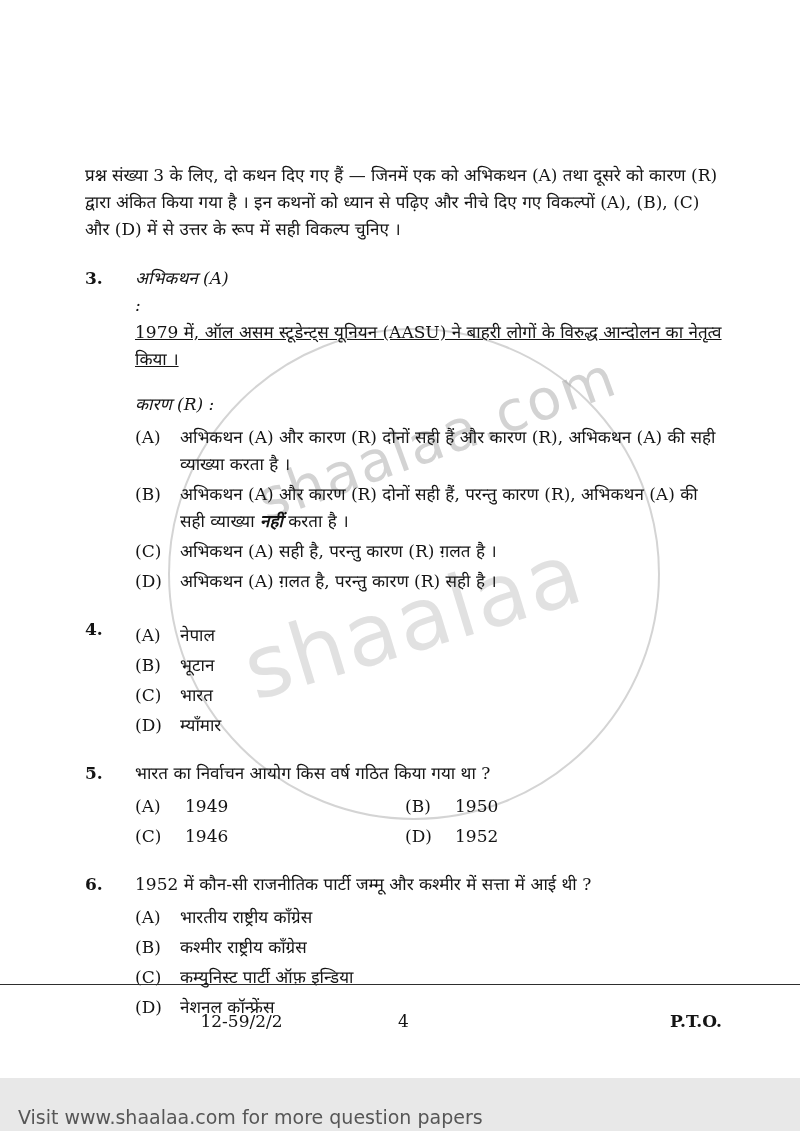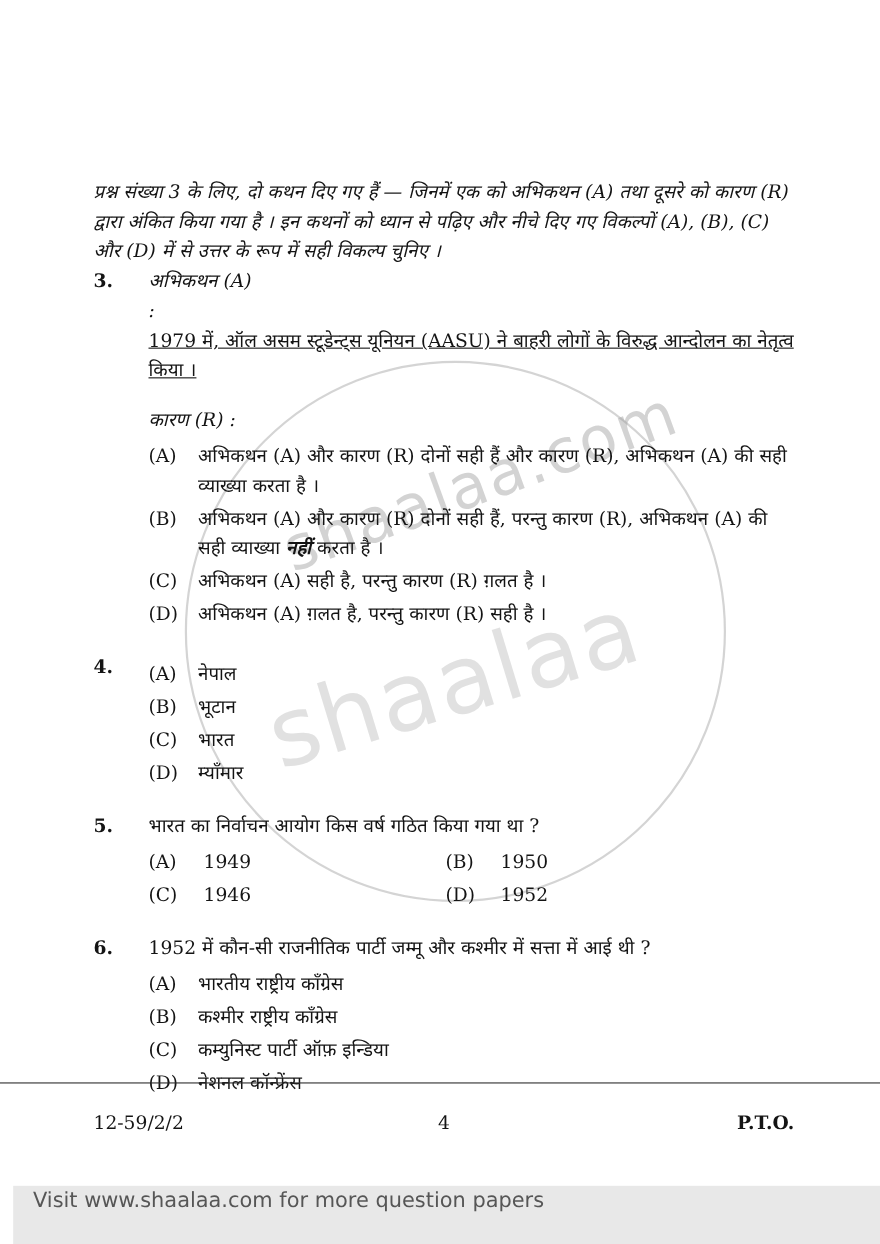--- a/index.html
+++ b/index.html
@@ -26,21 +26,21 @@
   }
   .wm-big {
     position:absolute; left:238px; top:608px; width:350px; text-align:center;
     transform:rotate(-17deg);
     font-family:"DejaVu Sans",sans-serif; font-size:86px; letter-spacing:2px;
     color:rgba(175,175,175,0.38); white-space:nowrap;
   }
 
   
   .content { position:relative; z-index:2; padding:162px 78px 0 85px; }
-  .intro { font-style:italic; }
+  .intro { margin-bottom:22px; }
 
   .question { display:flex; margin-bottom:18px; }
   .qnum { width:50px; flex:none; font-weight:bold; }
   .qbody { flex:1; min-width:0; }
 
   .ar-row { display:flex;flex-direction:column; }
   .ar-row.reason { margin-top:18px; }
   .ar-label { width:103px; flex:none; font-style:italic; }
   .ar-text { flex:1; min-width:0;text-decoration:underline; }
 
@@ -54,28 +54,28 @@
   .opt-row .option { width:270px; flex:none; margin-bottom:0; }
   .opt-row .opt-label { width:50px; }
 
   
   .footer {
     position:absolute; z-index:2; left:0; right:0; top:984px;
     border-top:1px solid #2e2e2e;
     padding:7px 78px 0 85px;
     display:grid; grid-template-columns:1fr auto 1fr; align-items:baseline;
   }
-  .footer .f-left  { text-align:left; }
+  .footer .f-left  { text-align:center; }
   .footer .f-center{ text-align:center; }
   .footer .f-right { text-align:right; font-weight:bold;margin-top:16px; }
 
   
   .banner {
-    position:absolute; z-index:3; left:12px; right:0; bottom:0; height:53px;
-    background:#e8e8e8; display:flex; align-items:flex-start; padding-left:18px;
+    position:absolute; z-index:3; left:0; right:0; bottom:0; height:53px;
+    background:#e8e8e8; display:flex; align-items:flex-end; padding-left:18px;
     font-family:"DejaVu Sans",sans-serif; font-size:19px; color:#565656;
   }
 </style>
 </head>
 <body>
 
 <div class="page">
 
   <div class="watermark">
     <div class="wm-circle"></div>

